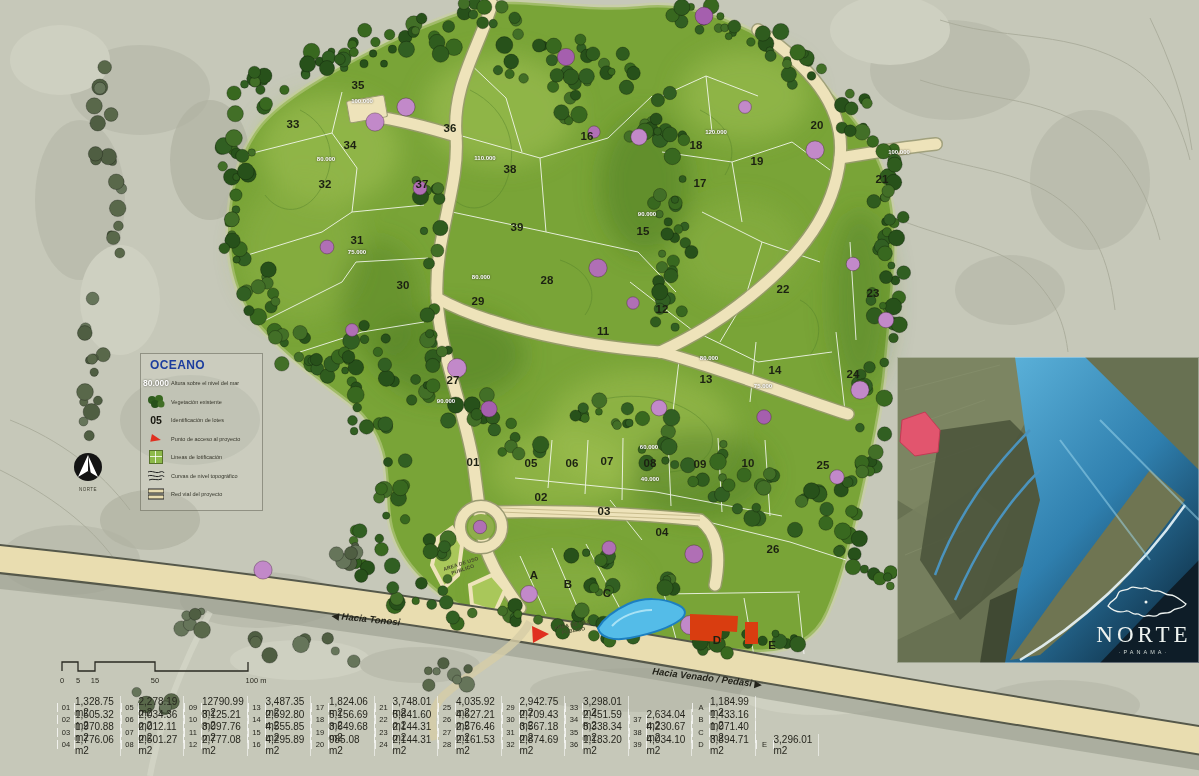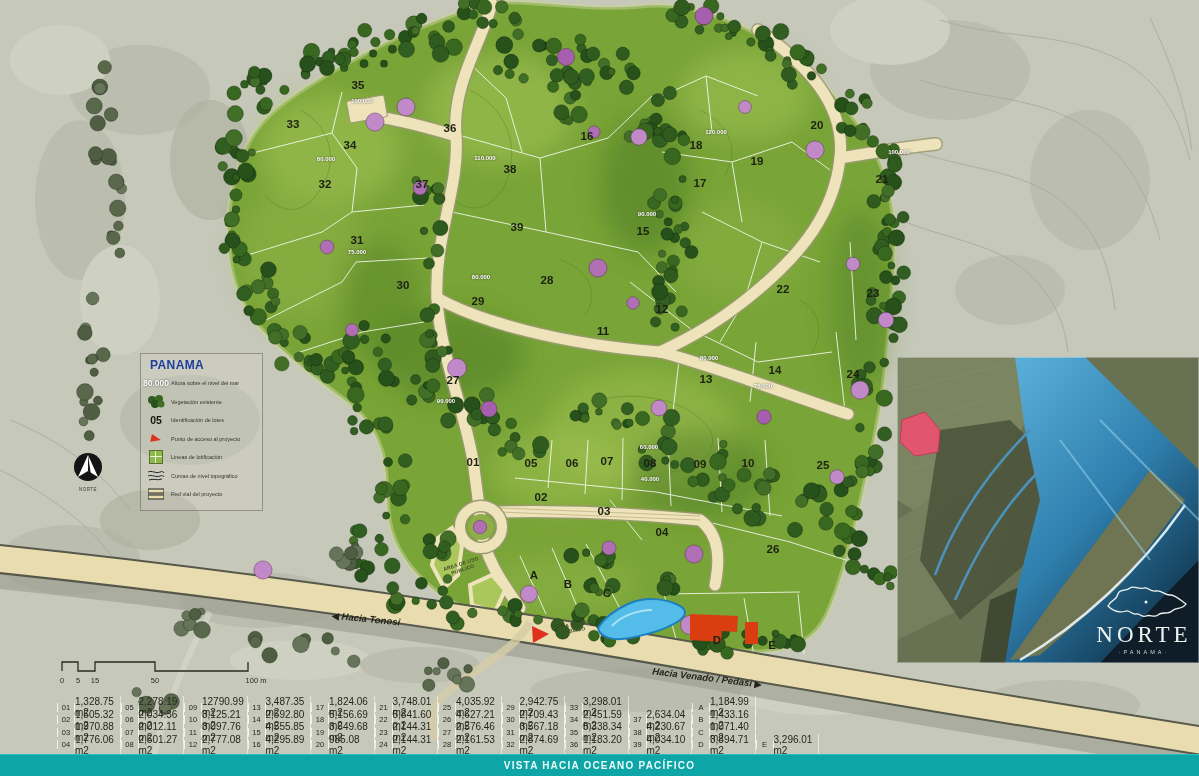--- a/index.html
+++ b/index.html
@@ -889,21 +889,21 @@
       <div class="elev-label" style="left: 709px; top: 358px; transform: translate(-50%, -50%) rotate(0deg);">80.000</div>
       <div class="elev-label" style="left: 446px; top: 401px; transform: translate(-50%, -50%) rotate(0deg);">90.000</div>
       <div class="elev-label" style="left: 649px; top: 447px; transform: translate(-50%, -50%) rotate(0deg);">60.000</div>
       <div class="elev-label" style="left: 650px; top: 479px; transform: translate(-50%, -50%) rotate(0deg);">40.000</div>
       <div class="elev-label" style="left: 763px; top: 386px; transform: translate(-50%, -50%) rotate(0deg);">75.000</div>
       <div class="area-label" style="left: 462px; top: 567px; transform: translate(-50%, -50%) rotate(-18deg);">AREA DE USO PUBLICO</div>
       <div class="area-label" style="left: 573px; top: 628px; transform: translate(-50%, -50%) rotate(-10deg);">AREA DE USO PUBLICO</div>
     </div>
 
 <div id="legend">
-  <div class="ttl">PANAMA</div>
+  <div class="ttl">OCEANO</div>
   <div class="lrow">
     <span class="licon">
           <span class="elevkey">80.000</span>
         </span>
     <span class="llab">Altura sobre el nivel del mar</span>
   </div>
   <div class="lrow">
     <span class="licon">
       <svg width="18" height="13">
             <circle cx="5" cy="5" r="4" fill="#2f5c1e"></circle>
@@ -1183,17 +1183,14 @@
         <div class="tpair">
           <span class="tid">E</span>
           <span class="tarea">3,296.01 m2</span>
         </div>
       </div>
     </div>
 
 <div id="azur-brand">NORTE</div>
 <div id="azur-sub">·PANAMA·</div>
 
-<div id="footer">
-  <span>VISTA HACIA OCEANO PACÍFICO</span>
+
 </div>
 
-</div>
-
 </body></html>

